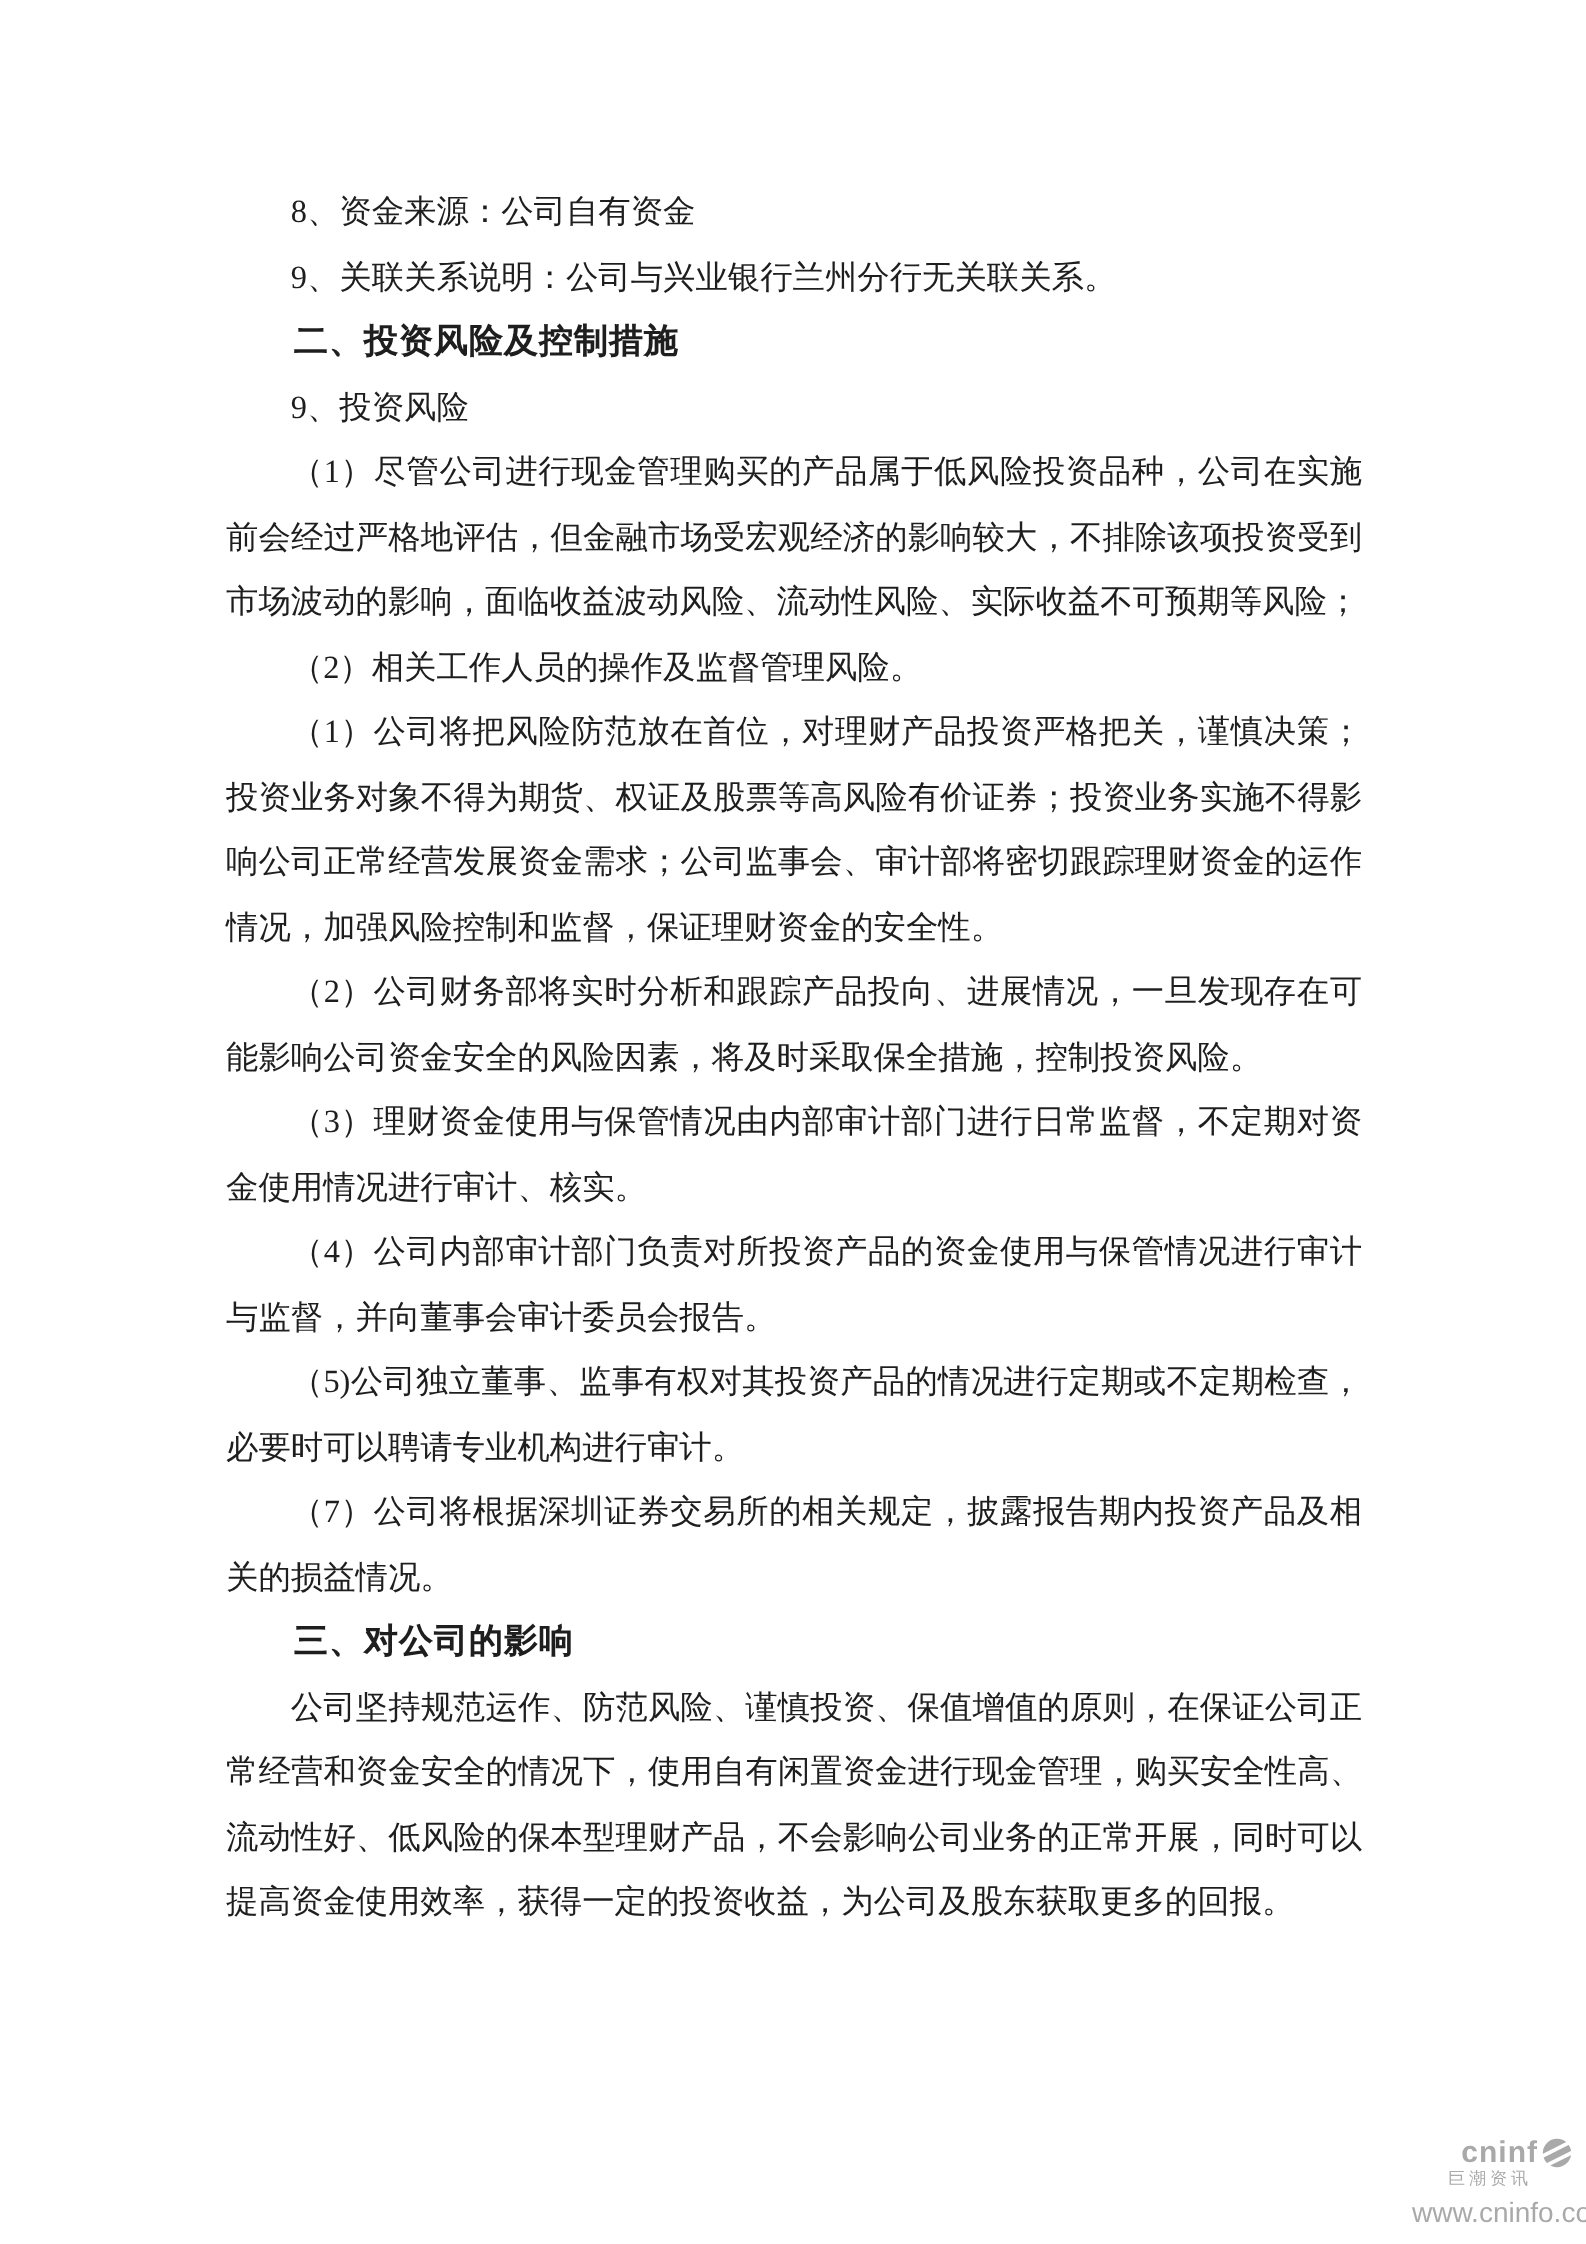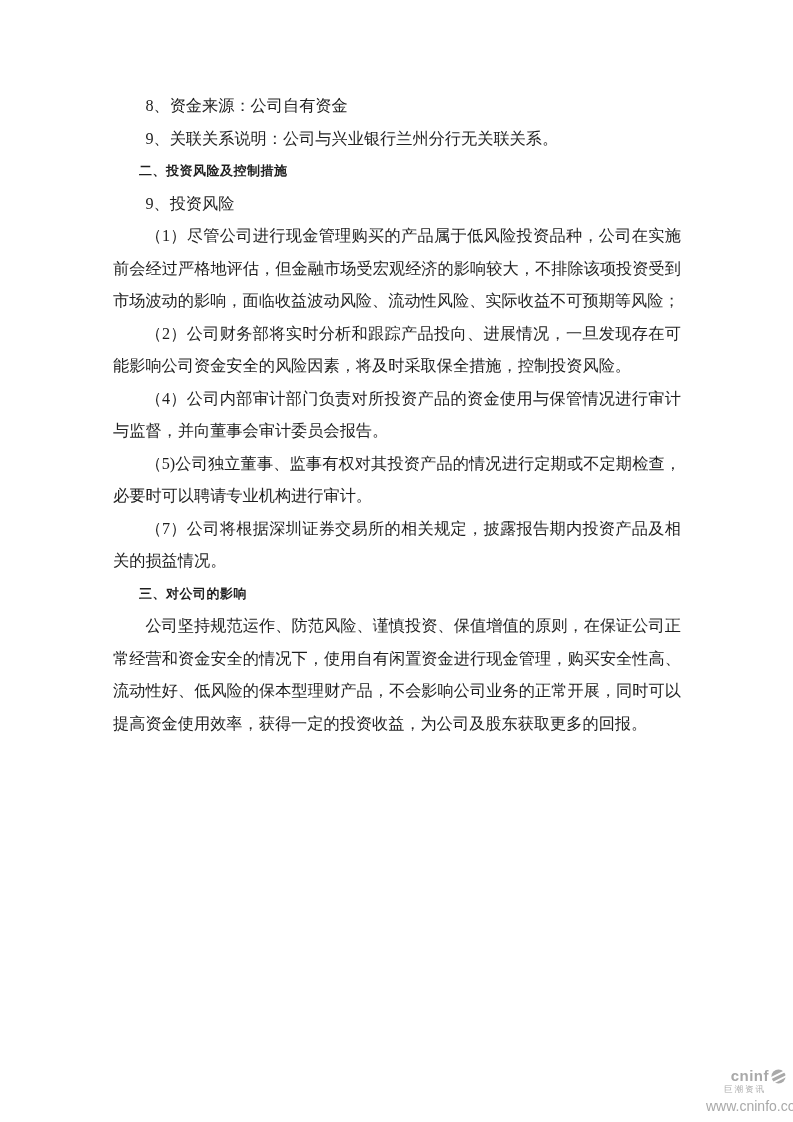--- a/index.html
+++ b/index.html
@@ -28,35 +28,36 @@
   }
   .content p.para {
     margin: 0;
     padding: 0;
     text-indent: 2em;
     word-break: break-all;
   }
   .content p.heading {
     font-weight: 700;
     font-family: "Liberation Sans", "DejaVu Sans", sans-serif;
-    font-size: 13px;
+    font-size: 17px;
     letter-spacing: 0.5px;
   }
   .footer {
     position: absolute;
     right: 3px;
     bottom: 8px;
     width: 84px;
     color: #a9a9a9;
     font-family: "Liberation Sans", "DejaVu Sans", sans-serif;
     text-align: center;
     line-height: 1.1;
   }
   .logo-row {
     display: flex;
+    align-items: center;
     justify-content: flex-end;
     gap: 1px;
     padding-right: 3px;
   }
   .logo-text {
     font-weight: 700;
     font-size: 15px;
     letter-spacing: 0.5px;
   }
   .swirl {
@@ -81,21 +82,24 @@
 <body>
 
 <div class="page">
 
   <div class="content">
       <p class="para body">8、资金来源：公司自有资金</p>
       <p class="para body">9、关联关系说明：公司与兴业银行兰州分行无关联关系。</p>
       <p class="para heading">二、投资风险及控制措施</p>
       <p class="para body">9、投资风险</p>
       <p class="para body">（1）尽管公司进行现金管理购买的产品属于低风险投资品种，公司在实施前会经过严格地评估，但金融市场受宏观经济的影响较大，不排除该项投资受到市场波动的影响，面临收益波动风险、流动性风险、实际收益不可预期等风险；</p>
+      <p class="para body">（2）相关工作人员的操作及监督管理风险。</p>
+      <p class="para body">（1）公司将把风险防范放在首位，对理财产品投资严格把关，谨慎决策；投资业务对象不得为期货、权证及股票等高风险有价证券；投资业务实施不得影响公司正常经营发展资金需求；公司监事会、审计部将密切跟踪理财资金的运作情况，加强风险控制和监督，保证理财资金的安全性。</p>
       <p class="para body">（2）公司财务部将实时分析和跟踪产品投向、进展情况，一旦发现存在可能影响公司资金安全的风险因素，将及时采取保全措施，控制投资风险。</p>
+      <p class="para body">（3）理财资金使用与保管情况由内部审计部门进行日常监督，不定期对资金使用情况进行审计、核实。</p>
       <p class="para body">（4）公司内部审计部门负责对所投资产品的资金使用与保管情况进行审计与监督，并向董事会审计委员会报告。</p>
       <p class="para body">（5)公司独立董事、监事有权对其投资产品的情况进行定期或不定期检查，必要时可以聘请专业机构进行审计。</p>
       <p class="para body">（7）公司将根据深圳证券交易所的相关规定，披露报告期内投资产品及相关的损益情况。</p>
       <p class="para heading">三、对公司的影响</p>
       <p class="para body">公司坚持规范运作、防范风险、谨慎投资、保值增值的原则，在保证公司正常经营和资金安全的情况下，使用自有闲置资金进行现金管理，购买安全性高、流动性好、低风险的保本型理财产品，不会影响公司业务的正常开展，同时可以提高资金使用效率，获得一定的投资收益，为公司及股东获取更多的回报。</p>
     </div>
 
   <div class="footer">
     <div class="logo-row">
       <span class="logo-text">cninf</span>

